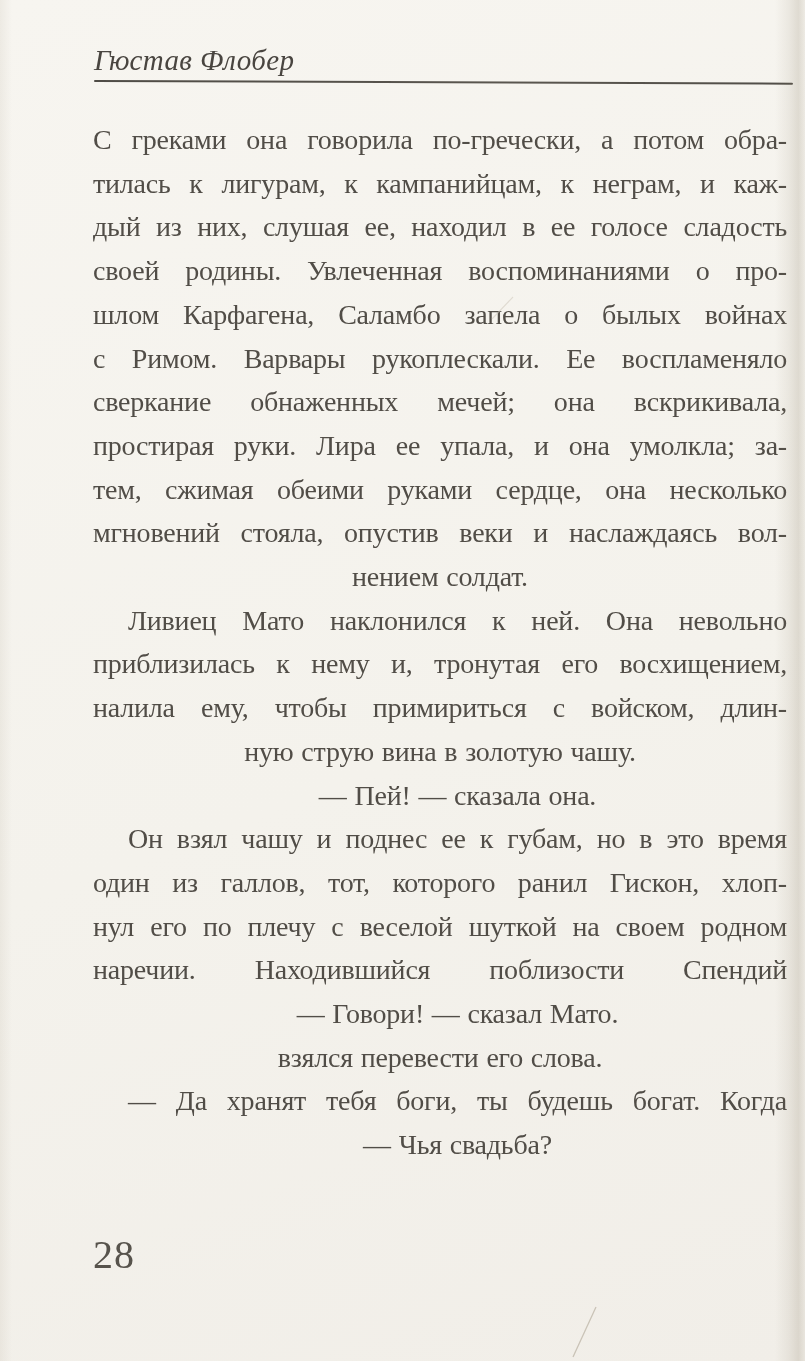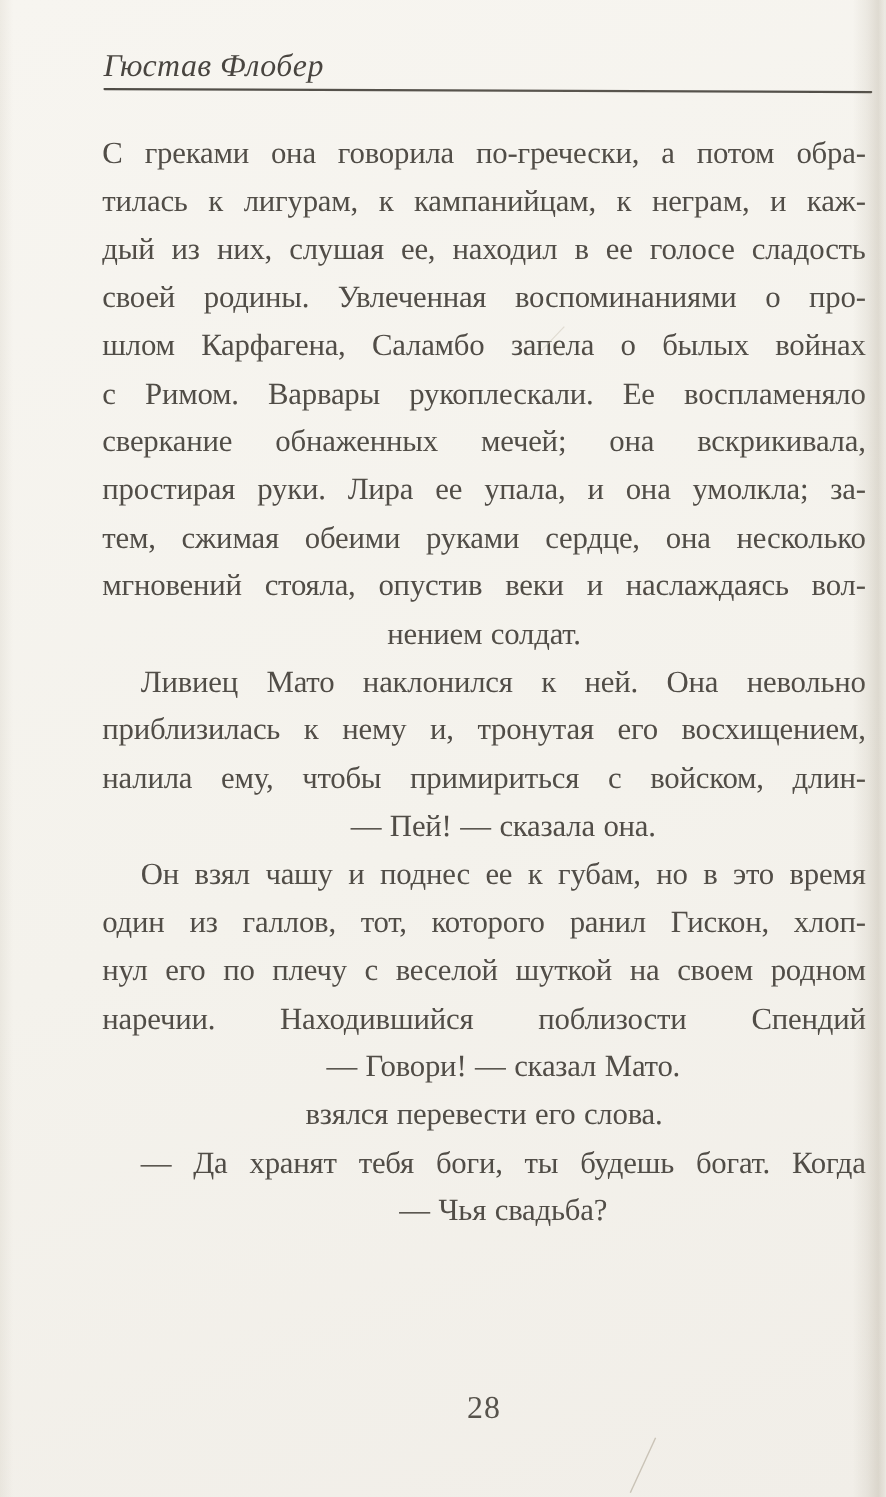--- a/index.html
+++ b/index.html
@@ -76,24 +76,23 @@
     white-space: normal;
     text-align: justify;
     text-align-last: justify;
   }
   .line.indent {
     text-indent: 35px;
   }
   .page-number {
     position: absolute;
     left: 93px;
-    top: 1264px;
+    top: 1231px;
     width: 694px;
-    text-align: center;
-    font-size: 29px;
+    font-size: 40px;
     color: #57534c;
     letter-spacing: 1px;
   }
   .scratches {
     position: absolute;
     left: 0; top: 0;
     width: 805px; height: 1361px;
     pointer-events: none;
   }
 </style>
@@ -114,20 +113,21 @@
       <div class="line just">шлом Карфагена, Саламбо запела о былых войнах</div>
       <div class="line just">с Римом. Варвары рукоплескали. Ее воспламеняло</div>
       <div class="line just">сверкание обнаженных мечей; она вскрикивала,</div>
       <div class="line just">простирая руки. Лира ее упала, и она умолкла; за-</div>
       <div class="line just">тем, сжимая обеими руками сердце, она несколько</div>
       <div class="line just">мгновений стояла, опустив веки и наслаждаясь вол-</div>
       <div class="line">нением солдат.</div>
       <div class="line just indent">Ливиец Мато наклонился к ней. Она невольно</div>
       <div class="line just">приблизилась к нему и, тронутая его восхищением,</div>
       <div class="line just">налила ему, чтобы примириться с войском, длин-</div>
+      <div class="line">ную струю вина в золотую чашу.</div>
       <div class="line indent">— Пей! — сказала она.</div>
       <div class="line just indent">Он взял чашу и поднес ее к губам, но в это время</div>
       <div class="line just">один из галлов, тот, которого ранил Гискон, хлоп-</div>
       <div class="line just">нул его по плечу с веселой шуткой на своем родном</div>
       <div class="line just">наречии. Находившийся поблизости Спендий</div>
       <div class="line indent">— Говори! — сказал Мато.</div>
       <div class="line">взялся перевести его слова.</div>
       <div class="line just indent">— Да хранят тебя боги, ты будешь богат. Когда</div>
       <div class="line indent">— Чья свадьба?</div>
     </div>

